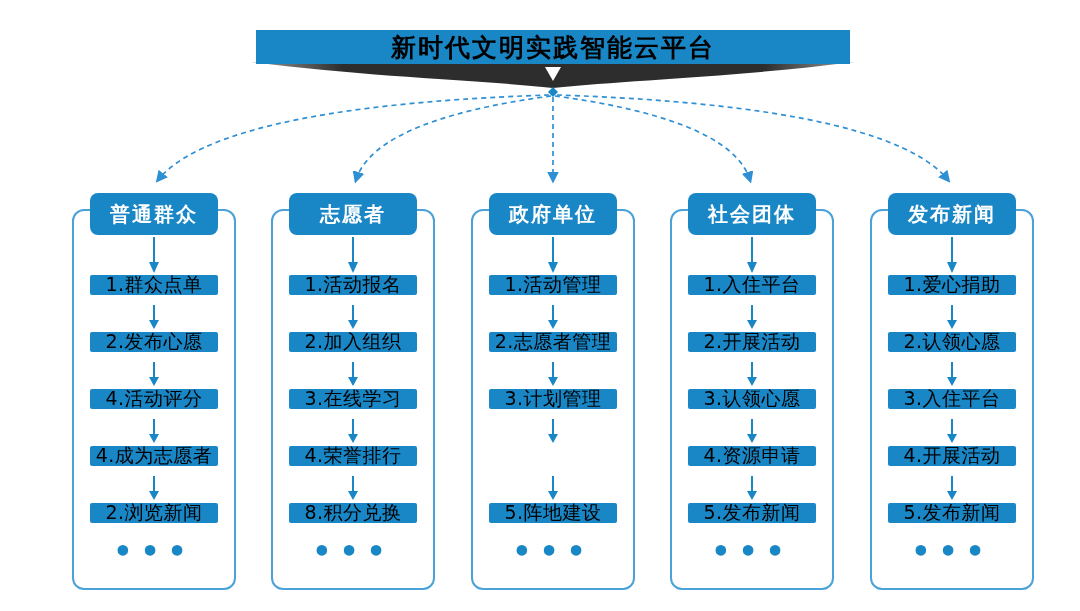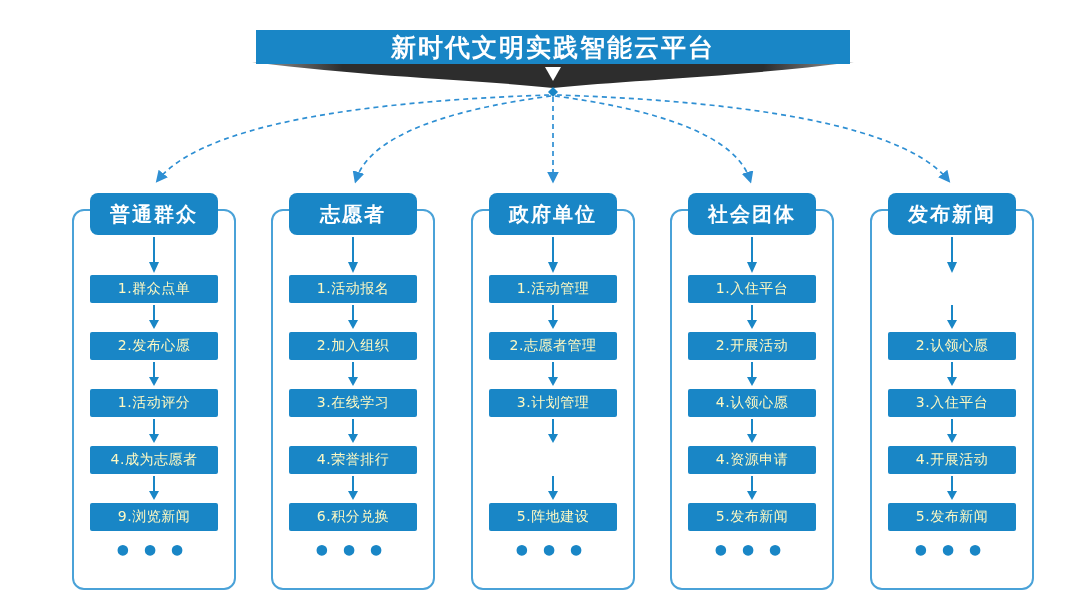--- a/index.html
+++ b/index.html
@@ -3,41 +3,41 @@
 <meta charset="utf-8">
 <style>
   html,body{margin:0;padding:0;background:#ffffff;}
   .canvas{
     position:relative;width:1080px;height:611px;background:#ffffff;overflow:hidden;
     font-family:"DejaVu Sans","Liberation Sans",sans-serif;
   }
   
   .banner{
     position:absolute;left:256px;top:30px;width:594px;height:34px;
-    background:#1986c6;color:#ffffff;display:flex;align-items:center;justify-content:center;
+    background:#1986c6;color:#000000;display:flex;align-items:center;justify-content:center;
     font-size:25px;font-weight:bold;letter-spacing:2px;z-index:3;
   }
   .fan-svg{position:absolute;left:0;top:0;z-index:1;}
   
   .column{position:absolute;top:193px;width:164px;height:397px;z-index:2;border-radius:11px;}
   .col-frame{
     position:absolute;top:16px;left:0;right:0;bottom:0;
     border:2px solid #4aa2d8;border-radius:12px;background:#ffffff;
   }
   .col-header{
     position:absolute;top:0;left:18px;width:128px;height:42px;
     background:#1986c6;border-radius:8px;color:#ffffff;
     display:flex;align-items:center;justify-content:center;
     font-size:20px;font-weight:bold;letter-spacing:2px;z-index:2;
   }
   .step{
-    position:absolute;left:18px;width:128px;height:28px;
-    background:#1986c6;border-radius:2px;color:#fef9c3;
+    position:absolute;left:18px;width:128px;height:20px;
+    background:#1986c6;border-radius:2px;color:#000000;
     display:flex;align-items:center;justify-content:center;
-    font-size:14px;letter-spacing:0.5px;z-index:2;
+    font-size:19px;letter-spacing:0.5px;z-index:2;
   }
   .arrow{position:absolute;left:50%;transform:translateX(-50%);z-index:2;}
   .arrow line{stroke:#1986c6;stroke-width:2;}
   .arrow path{fill:#1986c6;}
   .dots{
     position:absolute;top:344px;left:0;width:100%;text-align:center;
     color:#1986c6;font-size:30px;font-weight:bold;letter-spacing:8px;line-height:30px;z-index:2;
   }
 </style>
 </head>
@@ -85,31 +85,31 @@
     <div class="step" style="top:82px">1.群众点单</div>
     <svg class="arrow" style="top:112px" width="14" height="25" viewBox="0 0 14 25">
         <line x1="7" y1="0" x2="7" y2="16"></line>
         <path d="M2,15 L12,15 L7,24 Z"></path>
       </svg>
     <div class="step" style="top:139px">2.发布心愿</div>
     <svg class="arrow" style="top:169px" width="14" height="25" viewBox="0 0 14 25">
         <line x1="7" y1="0" x2="7" y2="16"></line>
         <path d="M2,15 L12,15 L7,24 Z"></path>
       </svg>
-    <div class="step" style="top:196px">1.活动评分</div>
+    <div class="step" style="top:196px">4.活动评分</div>
     <svg class="arrow" style="top:226px" width="14" height="25" viewBox="0 0 14 25">
         <line x1="7" y1="0" x2="7" y2="16"></line>
         <path d="M2,15 L12,15 L7,24 Z"></path>
       </svg>
     <div class="step" style="top:253px">4.成为志愿者</div>
     <svg class="arrow" style="top:283px" width="14" height="25" viewBox="0 0 14 25">
         <line x1="7" y1="0" x2="7" y2="16"></line>
         <path d="M2,15 L12,15 L7,24 Z"></path>
       </svg>
-    <div class="step" style="top:310px">9.浏览新闻</div>
+    <div class="step" style="top:310px">2.浏览新闻</div>
     <div class="dots">•••</div>
   </div>
 
   <div class="column" style="left:271px">
     <div class="col-frame"></div>
     <div class="col-header">志愿者</div>
     <svg class="arrow" style="top:44px" width="14" height="37" viewBox="0 0 14 37">
         <line x1="7" y1="0" x2="7" y2="26"></line>
         <path d="M2,25 L12,25 L7,36 Z"></path>
       </svg>
@@ -126,21 +126,21 @@
     <div class="step" style="top:196px">3.在线学习</div>
     <svg class="arrow" style="top:226px" width="14" height="25" viewBox="0 0 14 25">
         <line x1="7" y1="0" x2="7" y2="16"></line>
         <path d="M2,15 L12,15 L7,24 Z"></path>
       </svg>
     <div class="step" style="top:253px">4.荣誉排行</div>
     <svg class="arrow" style="top:283px" width="14" height="25" viewBox="0 0 14 25">
         <line x1="7" y1="0" x2="7" y2="16"></line>
         <path d="M2,15 L12,15 L7,24 Z"></path>
       </svg>
-    <div class="step" style="top:310px">6.积分兑换</div>
+    <div class="step" style="top:310px">8.积分兑换</div>
     <div class="dots">•••</div>
   </div>
 
   <div class="column" style="left:471px">
     <div class="col-frame"></div>
     <div class="col-header">政府单位</div>
     <svg class="arrow" style="top:44px" width="14" height="37" viewBox="0 0 14 37">
         <line x1="7" y1="0" x2="7" y2="26"></line>
         <path d="M2,25 L12,25 L7,36 Z"></path>
       </svg>
@@ -177,41 +177,42 @@
     <div class="step" style="top:82px">1.入住平台</div>
     <svg class="arrow" style="top:112px" width="14" height="25" viewBox="0 0 14 25">
         <line x1="7" y1="0" x2="7" y2="16"></line>
         <path d="M2,15 L12,15 L7,24 Z"></path>
       </svg>
     <div class="step" style="top:139px">2.开展活动</div>
     <svg class="arrow" style="top:169px" width="14" height="25" viewBox="0 0 14 25">
         <line x1="7" y1="0" x2="7" y2="16"></line>
         <path d="M2,15 L12,15 L7,24 Z"></path>
       </svg>
-    <div class="step" style="top:196px">4.认领心愿</div>
+    <div class="step" style="top:196px">3.认领心愿</div>
     <svg class="arrow" style="top:226px" width="14" height="25" viewBox="0 0 14 25">
         <line x1="7" y1="0" x2="7" y2="16"></line>
         <path d="M2,15 L12,15 L7,24 Z"></path>
       </svg>
     <div class="step" style="top:253px">4.资源申请</div>
     <svg class="arrow" style="top:283px" width="14" height="25" viewBox="0 0 14 25">
         <line x1="7" y1="0" x2="7" y2="16"></line>
         <path d="M2,15 L12,15 L7,24 Z"></path>
       </svg>
     <div class="step" style="top:310px">5.发布新闻</div>
     <div class="dots">•••</div>
   </div>
 
   <div class="column" style="left:870px">
     <div class="col-frame"></div>
     <div class="col-header">发布新闻</div>
     <svg class="arrow" style="top:44px" width="14" height="37" viewBox="0 0 14 37">
         <line x1="7" y1="0" x2="7" y2="26"></line>
         <path d="M2,25 L12,25 L7,36 Z"></path>
       </svg>
+    <div class="step" style="top:82px">1.爱心捐助</div>
     <svg class="arrow" style="top:112px" width="14" height="25" viewBox="0 0 14 25">
         <line x1="7" y1="0" x2="7" y2="16"></line>
         <path d="M2,15 L12,15 L7,24 Z"></path>
       </svg>
     <div class="step" style="top:139px">2.认领心愿</div>
     <svg class="arrow" style="top:169px" width="14" height="25" viewBox="0 0 14 25">
         <line x1="7" y1="0" x2="7" y2="16"></line>
         <path d="M2,15 L12,15 L7,24 Z"></path>
       </svg>
     <div class="step" style="top:196px">3.入住平台</div>

